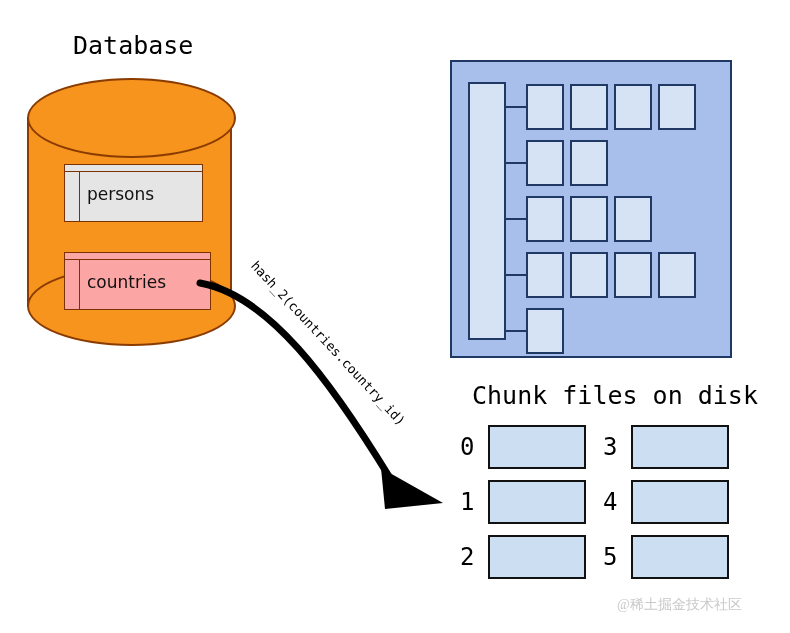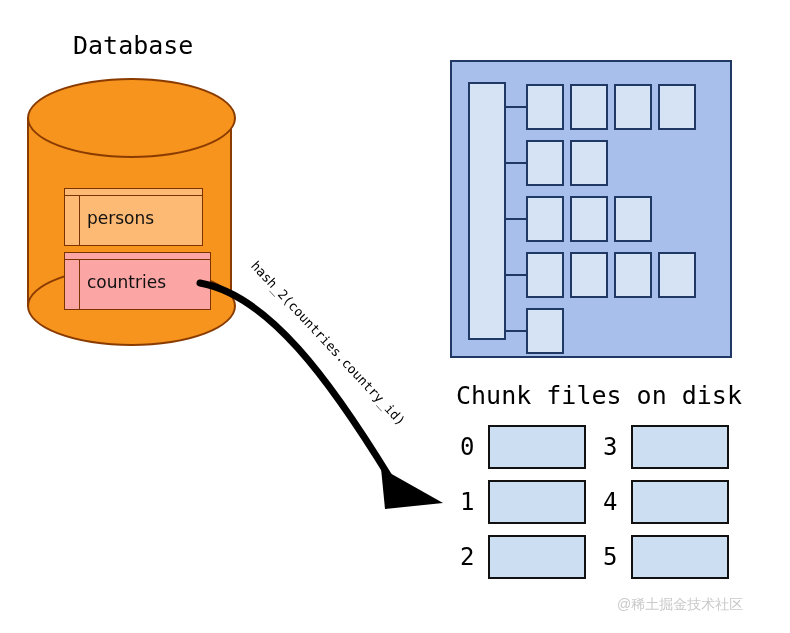--- a/index.html
+++ b/index.html
@@ -22,21 +22,21 @@
   .title {
     position: absolute;
     font-family: "DejaVu Sans Mono", monospace;
     font-size: 25px;
     color: #000000;
     white-space: nowrap;
     letter-spacing: 0px;
   }
   #db-title   { left: 73px;  top: 31px; }
   #hash-title { left: 452px; top: 19px; }
-  #chunk-title{ left: 456px; top: 381px; }
+  #chunk-title{ left: 472px; top: 381px; }
 
   
   #db-cylinder {
     position: absolute;
     left: 27px;
     top: 78px;
     width: 209px;
     height: 268px;
   }
   .cyl-body {
@@ -99,24 +99,24 @@
     left: 22px;
     top: 50%;
     transform: translateY(-46%);
     font-family: "DejaVu Sans", sans-serif;
     font-size: 17px;
     color: #111111;
     white-space: nowrap;
   }
   #tbl-persons {
     left: 37px;
-    top: 110px;
+    top: 86px;
     width: 139px;
     height: 58px;
-    background: #fdba74;
+    background: #e5e5e5;
   }
   #tbl-countries {
     left: 37px;
     top: 174px;
     width: 147px;
     height: 58px;
     background: #fca5a5;
   }
 
   
@@ -217,21 +217,21 @@
     background: #CCDEF2;
     border: 2px solid #111111;
     box-sizing: border-box;
   }
 
   
   #watermark {
     position: absolute;
     left: 617px;
     top: 596px;
-    font-family: Liberation Sans, sans-serif;
+    font-family: Liberation Serif, serif;
     font-size: 14px;
     color: #C9C9C9;
     white-space: nowrap;
   }
 </style>
 </head>
 <body>
 
 <div id="canvas">
 

